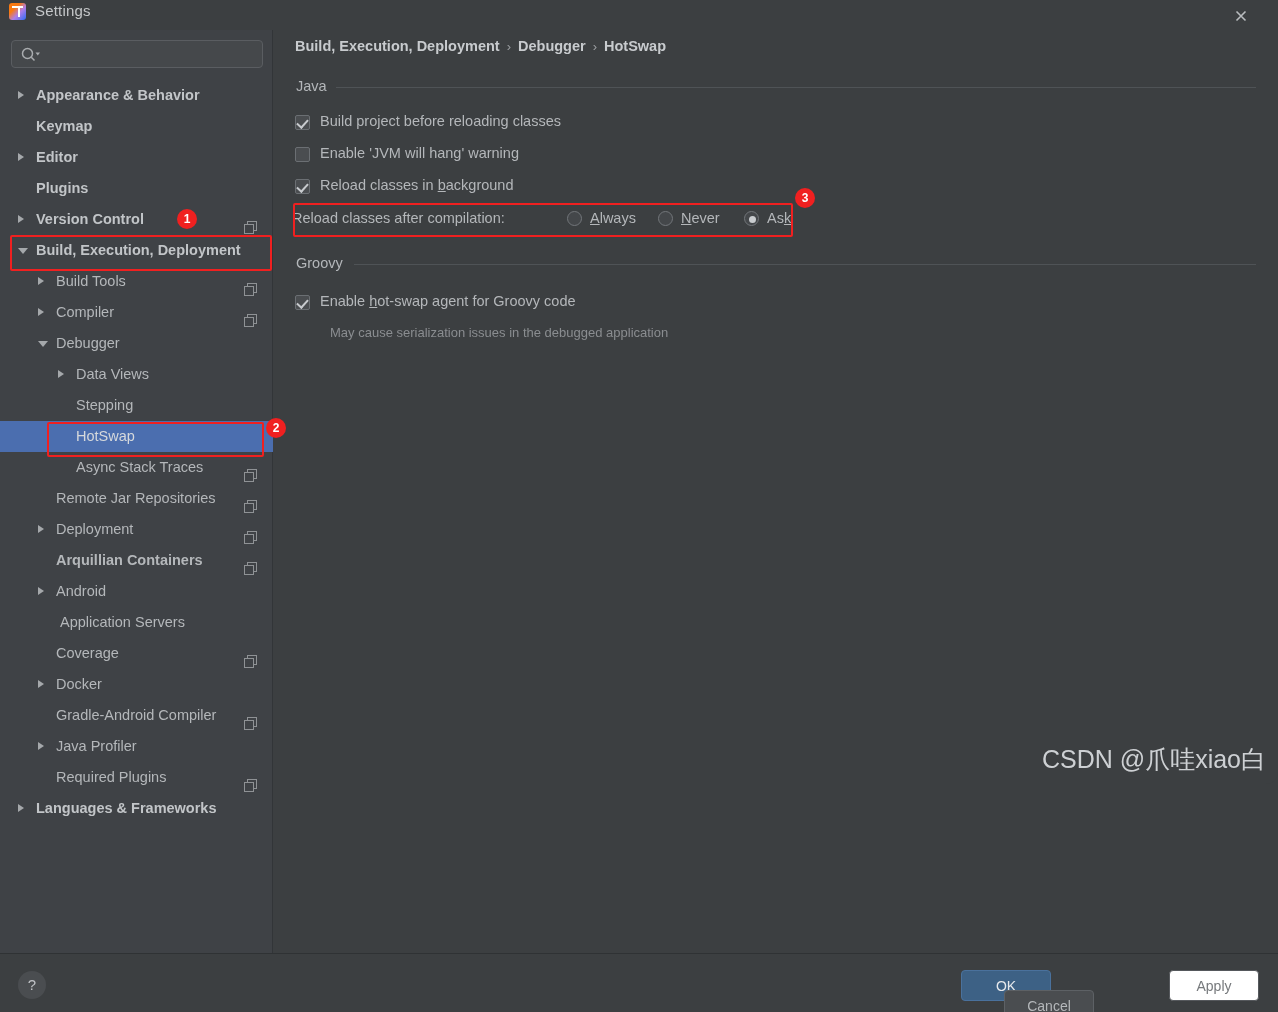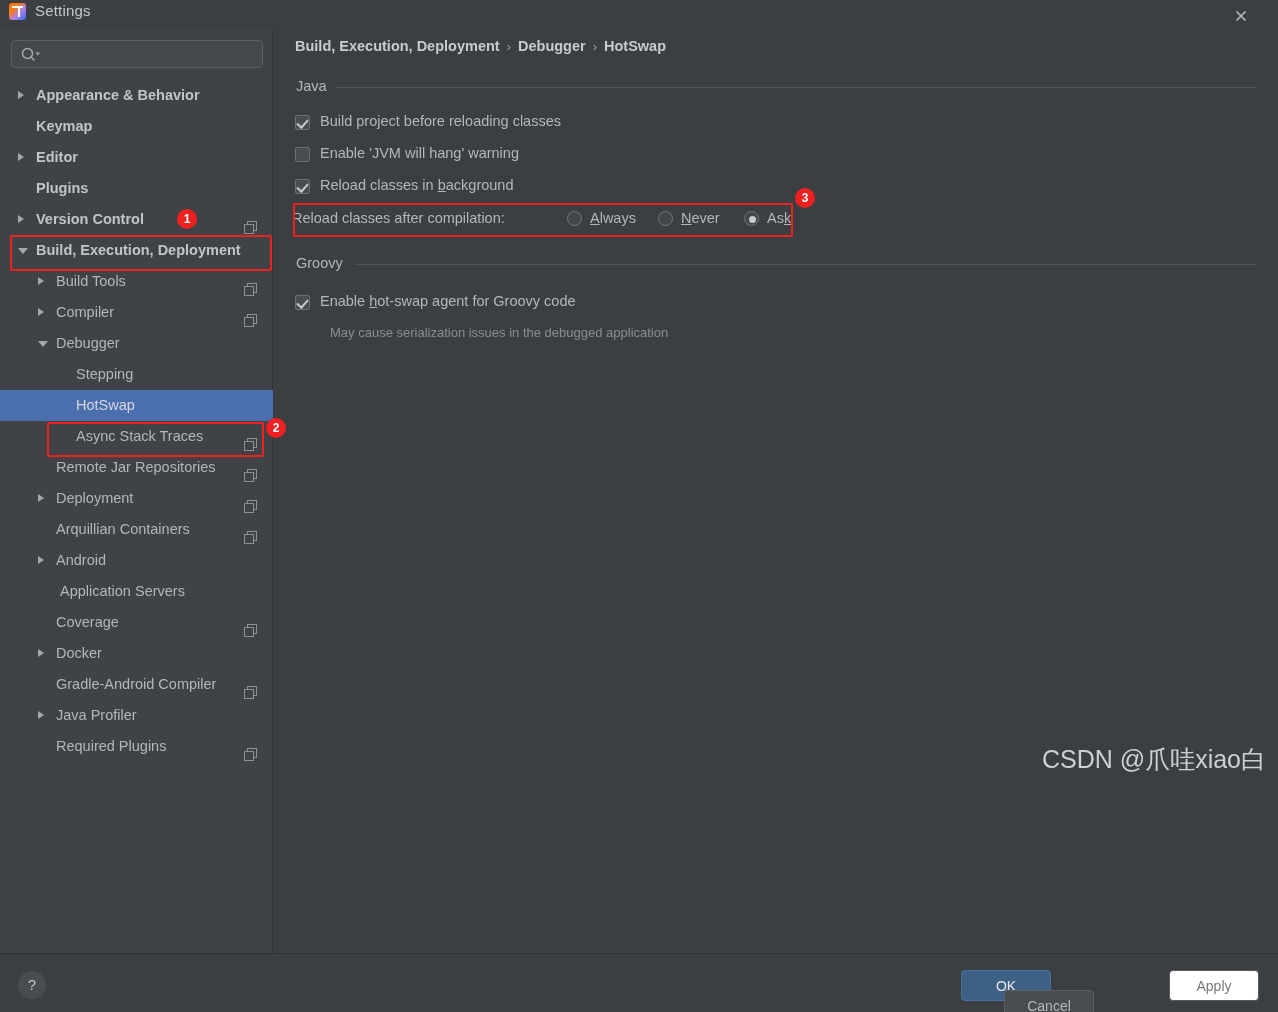--- a/index.html
+++ b/index.html
@@ -263,20 +263,24 @@
           <span class="copy-ico"><svg width="13" height="13" viewBox="0 0 13 13">
               <rect x="3.5" y="0.5" width="9" height="9" fill="none" stroke="#8f9295"></rect>
               <rect x="0.5" y="3.5" width="9" height="9" fill="#3f4246" stroke="#8f9295"></rect>
             </svg></span>
         </div>
         <div class="trow">
           <span class="arrow open" style="left: 38px;"></span>
           <span class="lbl" style="left: 56px;">Debugger</span>
         </div>
         <div class="trow">
+          <span class="arrow" style="left: 58px;"></span>
+          <span class="lbl" style="left: 76px;">Data Views</span>
+        </div>
+        <div class="trow">
           <span class="lbl" style="left: 76px;">Stepping</span>
         </div>
         <div class="trow selected">
           <span class="lbl" style="left: 76px;">HotSwap</span>
         </div>
         <div class="trow">
           <span class="lbl" style="left: 76px;">Async Stack Traces</span>
           <span class="copy-ico"><svg width="13" height="13" viewBox="0 0 13 13">
               <rect x="3.5" y="0.5" width="9" height="9" fill="none" stroke="#8f9295"></rect>
               <rect x="0.5" y="3.5" width="9" height="9" fill="#3f4246" stroke="#8f9295"></rect>
@@ -291,21 +295,21 @@
         </div>
         <div class="trow">
           <span class="arrow" style="left: 38px;"></span>
           <span class="lbl" style="left: 56px;">Deployment</span>
           <span class="copy-ico"><svg width="13" height="13" viewBox="0 0 13 13">
               <rect x="3.5" y="0.5" width="9" height="9" fill="none" stroke="#8f9295"></rect>
               <rect x="0.5" y="3.5" width="9" height="9" fill="#3f4246" stroke="#8f9295"></rect>
             </svg></span>
         </div>
         <div class="trow">
-          <span class="lbl" style="left: 56px;">Arquillian Containers</span>
+          <span class="lbl" style="left: 56px; font-weight: bold;">Arquillian Containers</span>
           <span class="copy-ico"><svg width="13" height="13" viewBox="0 0 13 13">
               <rect x="3.5" y="0.5" width="9" height="9" fill="none" stroke="#8f9295"></rect>
               <rect x="0.5" y="3.5" width="9" height="9" fill="#3f4246" stroke="#8f9295"></rect>
             </svg></span>
         </div>
         <div class="trow">
           <span class="arrow" style="left: 38px;"></span>
           <span class="lbl" style="left: 56px;">Android</span>
         </div>
         <div class="trow">
@@ -332,20 +336,24 @@
         <div class="trow">
           <span class="arrow" style="left: 38px;"></span>
           <span class="lbl" style="left: 56px;">Java Profiler</span>
         </div>
         <div class="trow">
           <span class="lbl" style="left: 56px;">Required Plugins</span>
           <span class="copy-ico"><svg width="13" height="13" viewBox="0 0 13 13">
               <rect x="3.5" y="0.5" width="9" height="9" fill="none" stroke="#8f9295"></rect>
               <rect x="0.5" y="3.5" width="9" height="9" fill="#3f4246" stroke="#8f9295"></rect>
             </svg></span>
+        </div>
+        <div class="trow bold">
+          <span class="arrow" style="left: 18px;"></span>
+          <span class="lbl" style="left: 36px;">Languages &amp; Frameworks</span>
         </div>
       </div>
   </div>
 
   <div class="main">
 
     <div class="breadcrumb">
       <span>Build, Execution, Deployment</span><span class="sep">›</span><span>Debugger</span><span class="sep">›</span><span>HotSwap</span>
     </div>
 

